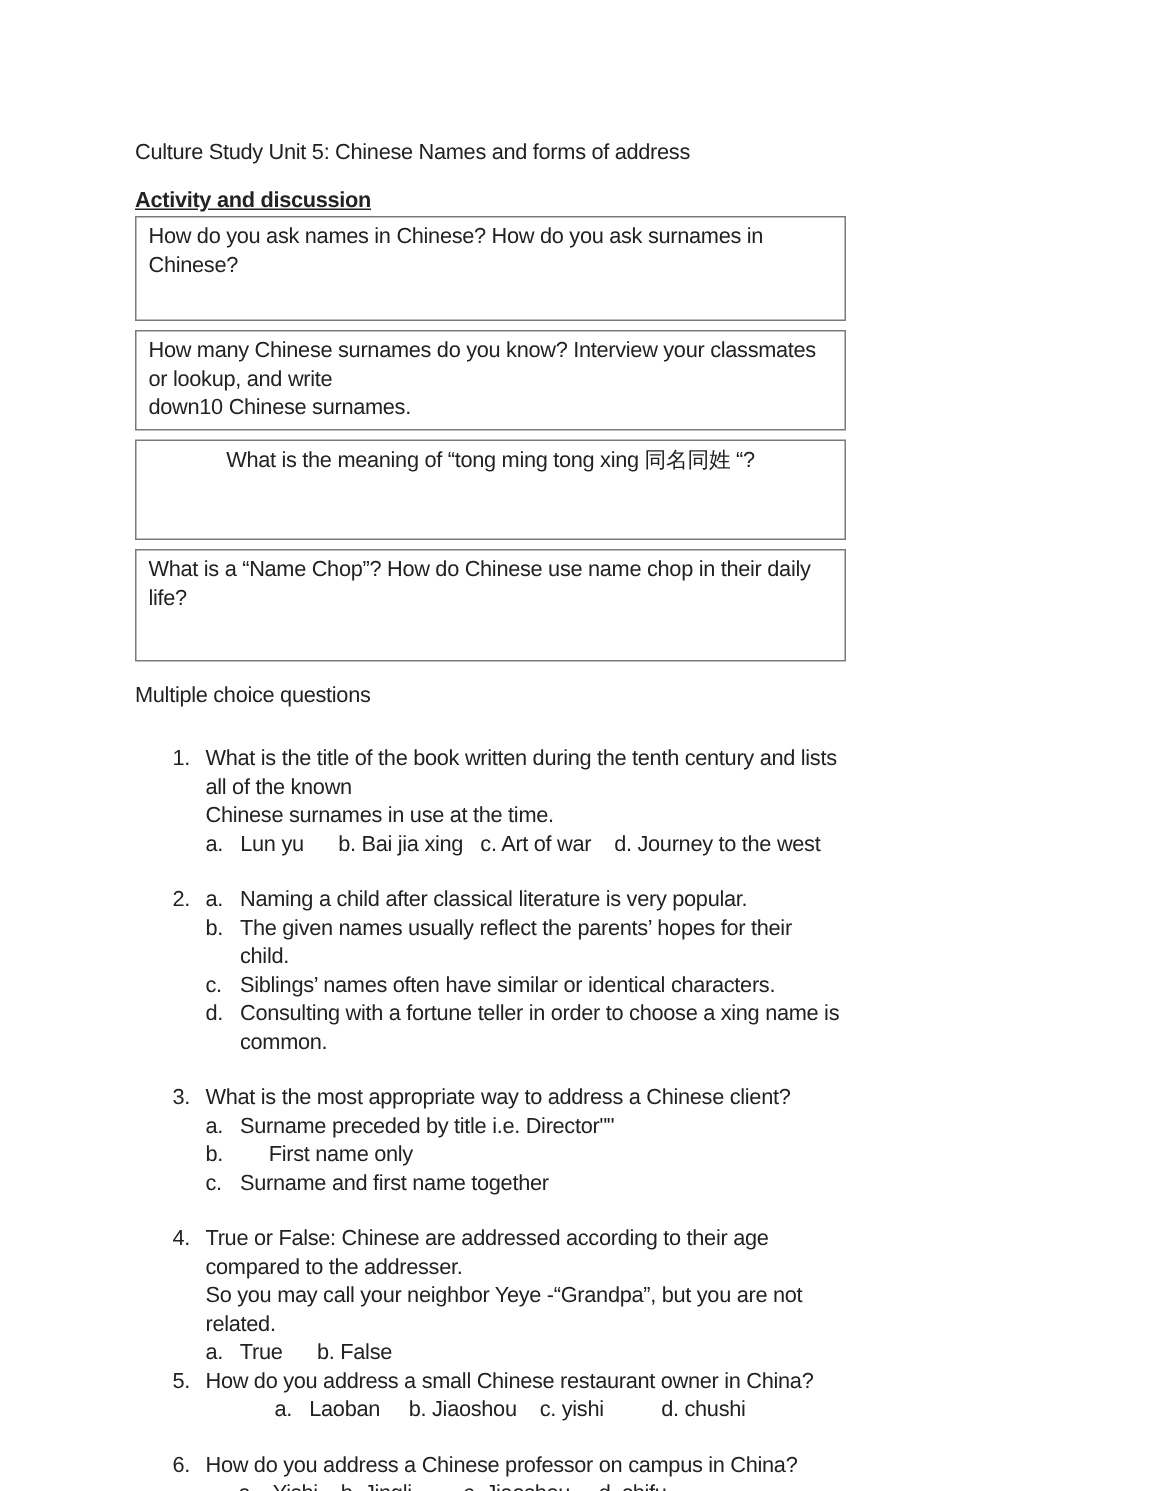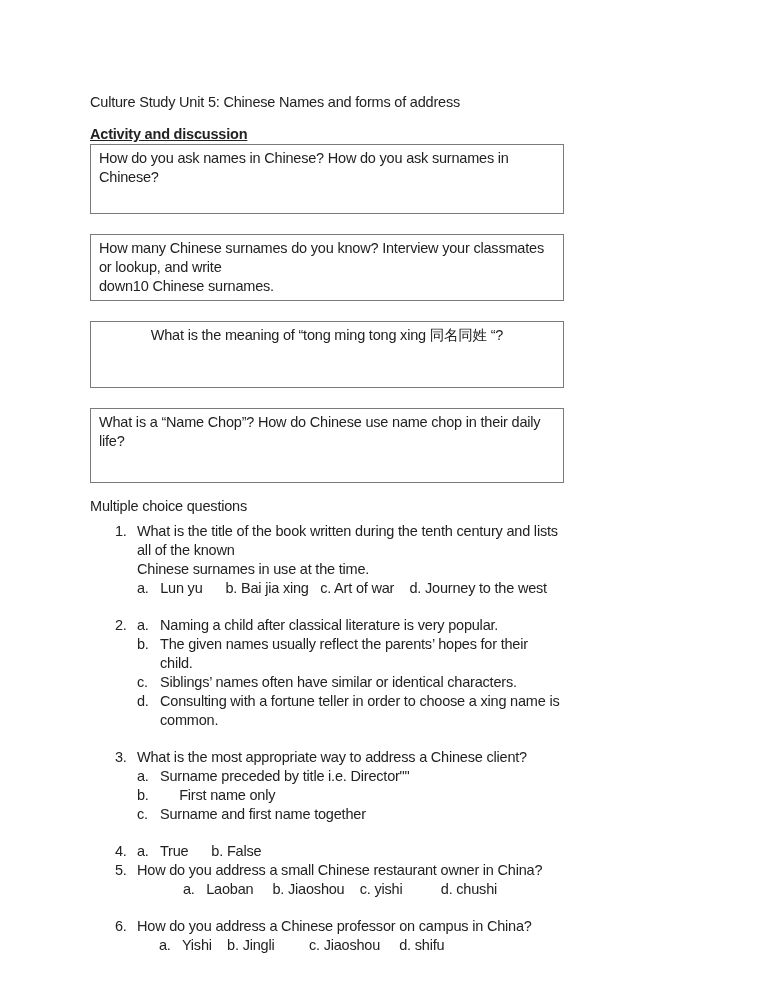--- a/index.html
+++ b/index.html
@@ -28,30 +28,30 @@
   }
   .section-heading {
     font-weight: bold;
     margin: 0;
     text-decoration: underline;
   }
   .box {
     box-sizing: border-box;
     border: 1px solid #7a7a7a;
     padding: 4px 8px;
-    margin-bottom: 20px;
+    margin-bottom: 6px;
     white-space: pre-wrap;
   }
   .box-1 { min-height: 70px; }
   .box-2 { min-height: 67px; }
   .box-3 { min-height: 67px; text-align: center; }
   .box-4 { min-height: 75px; margin-bottom: 0; }
   .mc-heading {
     margin-top: 14px;
-    margin-bottom: 6px;
+    margin-bottom: 23px;
   }
   .question {
     display: flex;
     padding-left: 25px;
     margin-bottom: 18px;
   }
   .question.tight { margin-bottom: 0; }
   .q-num {
     flex: none;
     width: 22px;
@@ -131,20 +131,22 @@
       <div class="opt-row">
         <span class="opt-letter">c.</span>
         <span class="opt-text">Surname and first name together</span>
       </div>
     </div>
   </div>
 
   <div class="question tight">
     <span class="q-num">4.</span>
     <div class="q-body">
+      <div class="q-text">True or False: Chinese are addressed according to their age compared to the addresser.
+So you may call your neighbor Yeye -“Grandpa”, but you are not related.</div>
       <div class="q-optline">a.   True      b. False</div>
     </div>
   </div>
 
   <div class="question">
     <span class="q-num">5.</span>
     <div class="q-body">
       <div class="q-text">How do you address a small Chinese restaurant owner in China?</div>
       <div class="q-optline indent-lg">a.   Laoban     b. Jiaoshou    c. yishi          d. chushi</div>
     </div>

